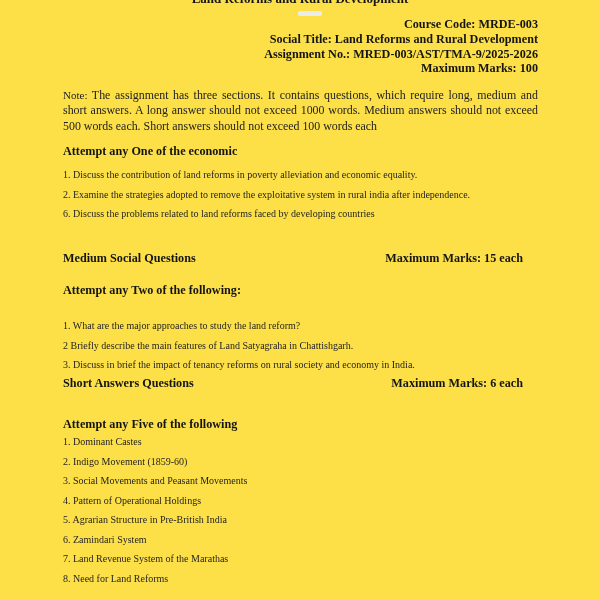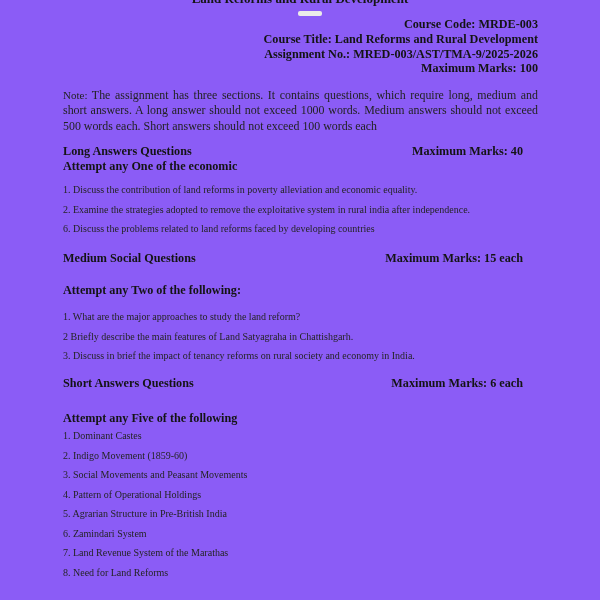--- a/index.html
+++ b/index.html
@@ -7,21 +7,21 @@
     padding: 0;
     width: 600px;
     height: 600px;
     overflow: hidden;
   }
   .page {
     position: absolute;
     inset: 0;
     width: 600px;
     height: 600px;
-    background: #8b5cf6;
+    background: #fde047;
     color: #1d1d1d;
     font-family: "Liberation Serif", serif;
     overflow: hidden;
   }
   
   .top-title {
     position: absolute;
     top: -9px;
     left: 0;
     right: 0;
@@ -82,54 +82,50 @@
   }
   .marks { padding-right: 15px; white-space: nowrap; }
   .attempt {
     font-weight: 700;
     font-size: 12.2px;
     line-height: 15px;
     color: #141414;
   }
   .sec-long .attempt   { margin-top: 0; }
   .sec-medium .attempt { margin-top: 17px; }
-  .sec-short .attempt  { margin-top: 20px; }
+  .sec-short .attempt  { margin-top: 26px; }
   .qlist {
     font-size: 10px;
     line-height: 19.5px;
     color: #242424;
   }
   .sec-long .qlist   { margin-top: 6px; }
-  .sec-medium .qlist { margin-top: 9px; }
+  .sec-medium .qlist { margin-top: 18px; }
   .sec-short .qlist  { }
   .q { white-space: nowrap; }
 </style>
 </head>
 <body>
 
 <div class="page">
 
   <div class="top-title">Land Reforms and Rural Development</div>
 
   <div class="smudge"></div>
 
   <div class="header-block">
     <div>Course Code: MRDE-003</div>
-    <div>Course Title: Land Reforms and Rural Development</div>
+    <div>Social Title: Land Reforms and Rural Development</div>
     <div>Assignment No.: MRED-003/AST/TMA-9/2025-2026</div>
     <div>Maximum Marks: 100</div>
   </div>
 
   <div class="note"><span class="note-label">Note:</span><span> The assignment has three sections. It contains questions, which require long, medium and short answers. A long answer should not exceed 1000 words. Medium answers should not exceed 500 words each. Short answers should not exceed 100 words each</span></div>
 
   <div class="section sec-long">
-    <div class="section-head">
-      <span>Long Answers Questions</span>
-      <span class="marks">Maximum Marks: 40</span>
-    </div>
     <div class="attempt">Attempt any One of the economic</div>
     <div class="qlist">
       <div class="q">1. Discuss the contribution of land reforms in poverty alleviation and economic equality.</div>
       <div class="q">2. Examine the strategies adopted to remove the exploitative system in rural india after independence.</div>
       <div class="q">6. Discuss the problems related to land reforms faced by developing countries</div>
     </div>
   </div>
 
   <div class="section sec-medium">
     <div class="section-head">

